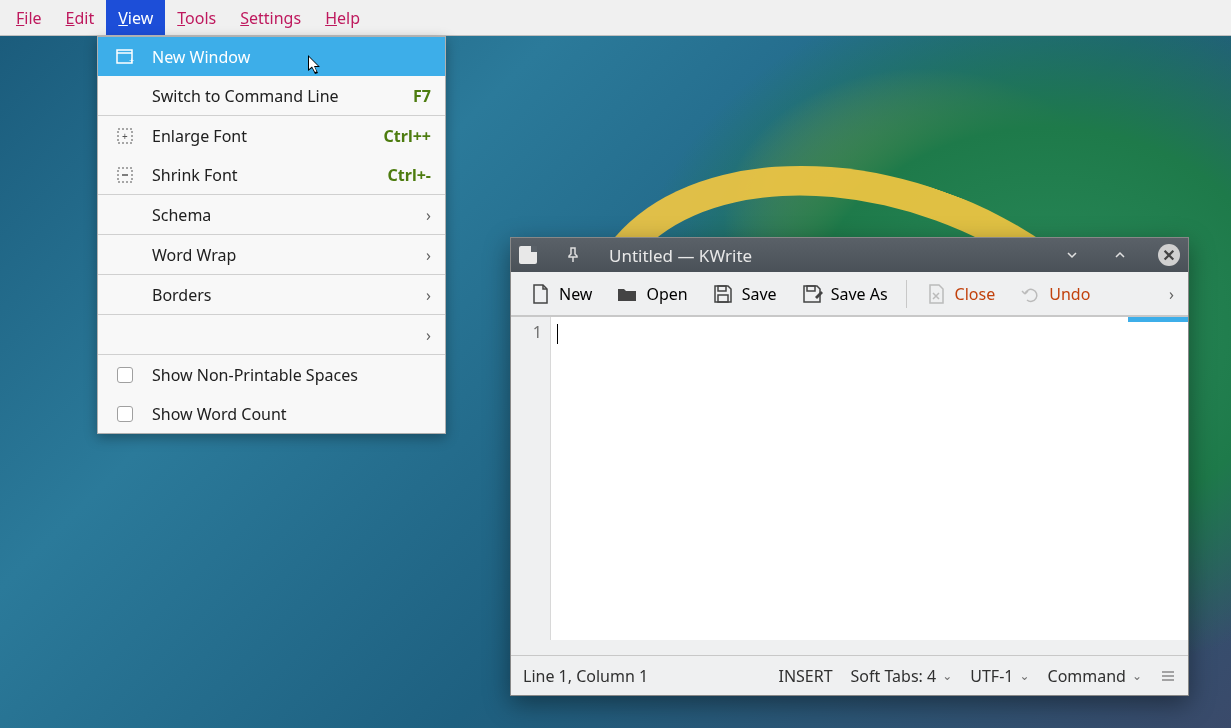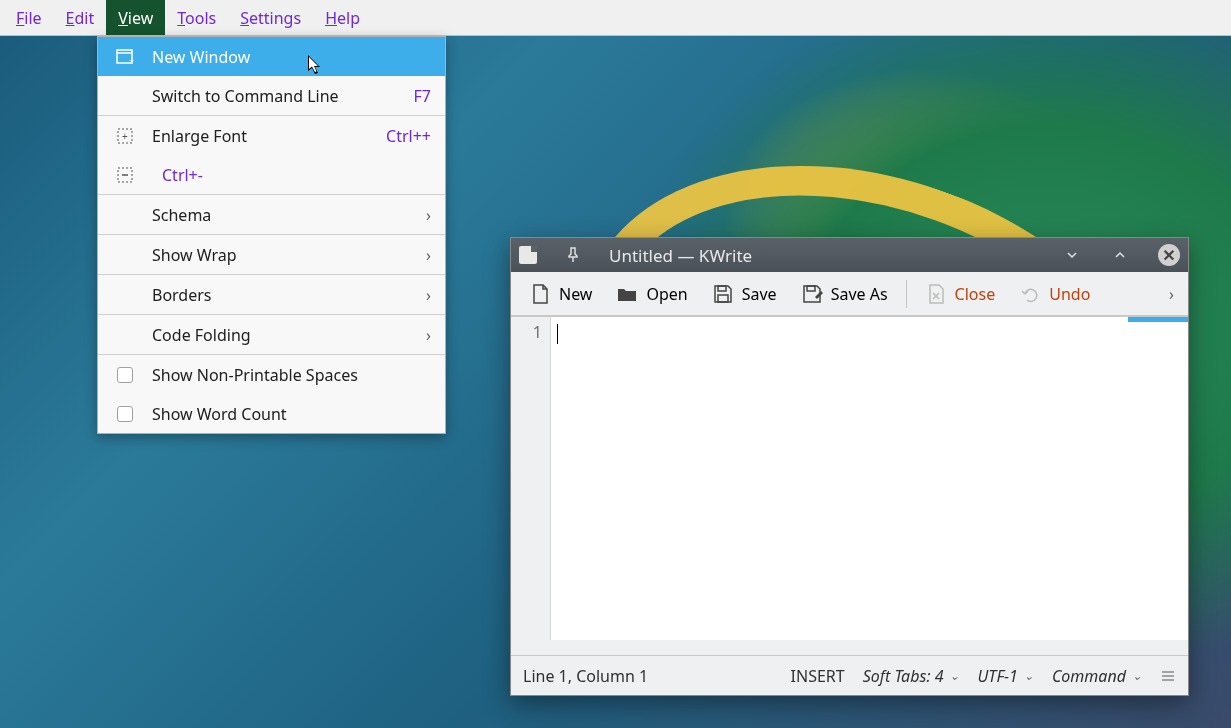--- a/index.html
+++ b/index.html
@@ -27,39 +27,39 @@
 }
 
 
 .menubar {
   position: absolute; top: 0; left: 0; right: 0; height: 36px;
   background: #f0f0f0; border-bottom: 1px solid #c0c0c0;
   display: flex; align-items: stretch; padding: 0 4px;
 }
 .menubar-item {
   padding: 0 12px; display: flex; align-items: center;
-  color: #6d28d9; cursor: default;
+  color: #be185d; cursor: default;
 }
 .menubar-item .ul { text-decoration: underline; }
-.menubar-item.active { background: #14532d; color: #fff; }
+.menubar-item.active { background: #1d4ed8; color: #fff; }
 
 
 .dropdown {
   position: absolute; top: 36px; left: 97px; width: 349px;
   background: #f8f8f8; border: 1px solid #b0b0b0;
   box-shadow: 0 4px 12px rgba(0,0,0,0.3);
 }
 .dd-item {
   display: flex; align-items: center; height: 39px;
   padding: 0 14px 0 0; color: #202020; cursor: default;
 }
 .dd-item.highlight { background: #3daee9; color: #fff; }
 .dd-icon-slot { width: 54px; display:flex; justify-content:center; }
 .dd-label { flex: 1; }
-.dd-accel { color: #6d28d9; margin-left: 10px; }
+.dd-accel { color: #4d7c0f; margin-left: 10px; font-weight: bold; }
 .dd-arrow { margin-left: auto; color: #606060; }
 .dd-sep { height: 1px; background: #d0d0d0; margin: 0; }
 .dd-check { width: 16px; height: 16px; border: 1px solid #a0a0a0; border-radius: 3px; background:#fff; }
 
 
 .window {
   position: absolute; left: 510px; top: 237px; width: 679px; height: 459px;
   background: #eff0f1; border: 1px solid #888;
   box-shadow: 0 8px 24px rgba(0,0,0,0.4);
   display: flex; flex-direction: column;
@@ -92,21 +92,21 @@
 .gutter { width:40px; background:#eff0f1; color:#707070; padding:4px 8px; text-align:right; border-right:1px solid #d8d8d8; }
 .textarea { flex:1; padding:4px 6px; position:relative; }
 .caret { display:inline-block; width:1px; height:20px; background:#000; vertical-align:middle; }
 .scroll-ind { position:absolute; top:0; right:0; width:60px; height:5px; background:#3daee9; }
 
 .statusbar {
   height: 40px; background:#eff0f1; border-top:1px solid #c8c8c8;
   display:flex; align-items:center; padding:0 12px; gap:18px; color:#303030;margin-top:15px;
 }
 .status-spacer { flex:1; }
-.status-item { display:flex; align-items:center; gap:6px;font-style:italic; }
+.status-item { display:flex; align-items:center; gap:6px; }
 .chevron-down { font-size:12px; color:#707070; }
 
 .cursor-arrow {
   position:absolute; top:55px; left:308px; width:16px; height:22px; pointer-events:none;
 }
 
 svg { display:block; }
 </style>
 </head>
 <body>
@@ -161,44 +161,44 @@
     <span class="dd-label">Enlarge Font</span>
     <span class="dd-accel">Ctrl++</span>
   </div>
   <div class="dd-item">
     <span class="dd-icon-slot">
       <svg width="18" height="18" viewBox="0 0 18 18">
           <rect x="2" y="2" width="14" height="14" fill="none" stroke="#555" stroke-dasharray="2 2"></rect>
           <line x1="6" y1="9" x2="12" y2="9" stroke="#555" stroke-width="1.5"></line>
         </svg>
     </span>
+    <span class="dd-label">Shrink Font</span>
     <span class="dd-accel">Ctrl+-</span>
   </div>
   <div class="dd-sep"></div>
   <div class="dd-item">
     <span class="dd-icon-slot"></span>
     <span class="dd-label">Schema</span>
     <span class="dd-arrow">›</span>
   </div>
   <div class="dd-sep"></div>
   <div class="dd-item">
     <span class="dd-icon-slot"></span>
-    <span class="dd-label">Show Wrap</span>
+    <span class="dd-label">Word Wrap</span>
     <span class="dd-arrow">›</span>
   </div>
   <div class="dd-sep"></div>
   <div class="dd-item">
     <span class="dd-icon-slot"></span>
     <span class="dd-label">Borders</span>
     <span class="dd-arrow">›</span>
   </div>
   <div class="dd-sep"></div>
   <div class="dd-item">
     <span class="dd-icon-slot"></span>
-    <span class="dd-label">Code Folding</span>
     <span class="dd-arrow">›</span>
   </div>
   <div class="dd-sep"></div>
   <div class="dd-item">
     <span class="dd-icon-slot">
         <span class="dd-check"></span>
       </span>
     <span class="dd-label">Show Non-Printable Spaces</span>
   </div>
   <div class="dd-item">

